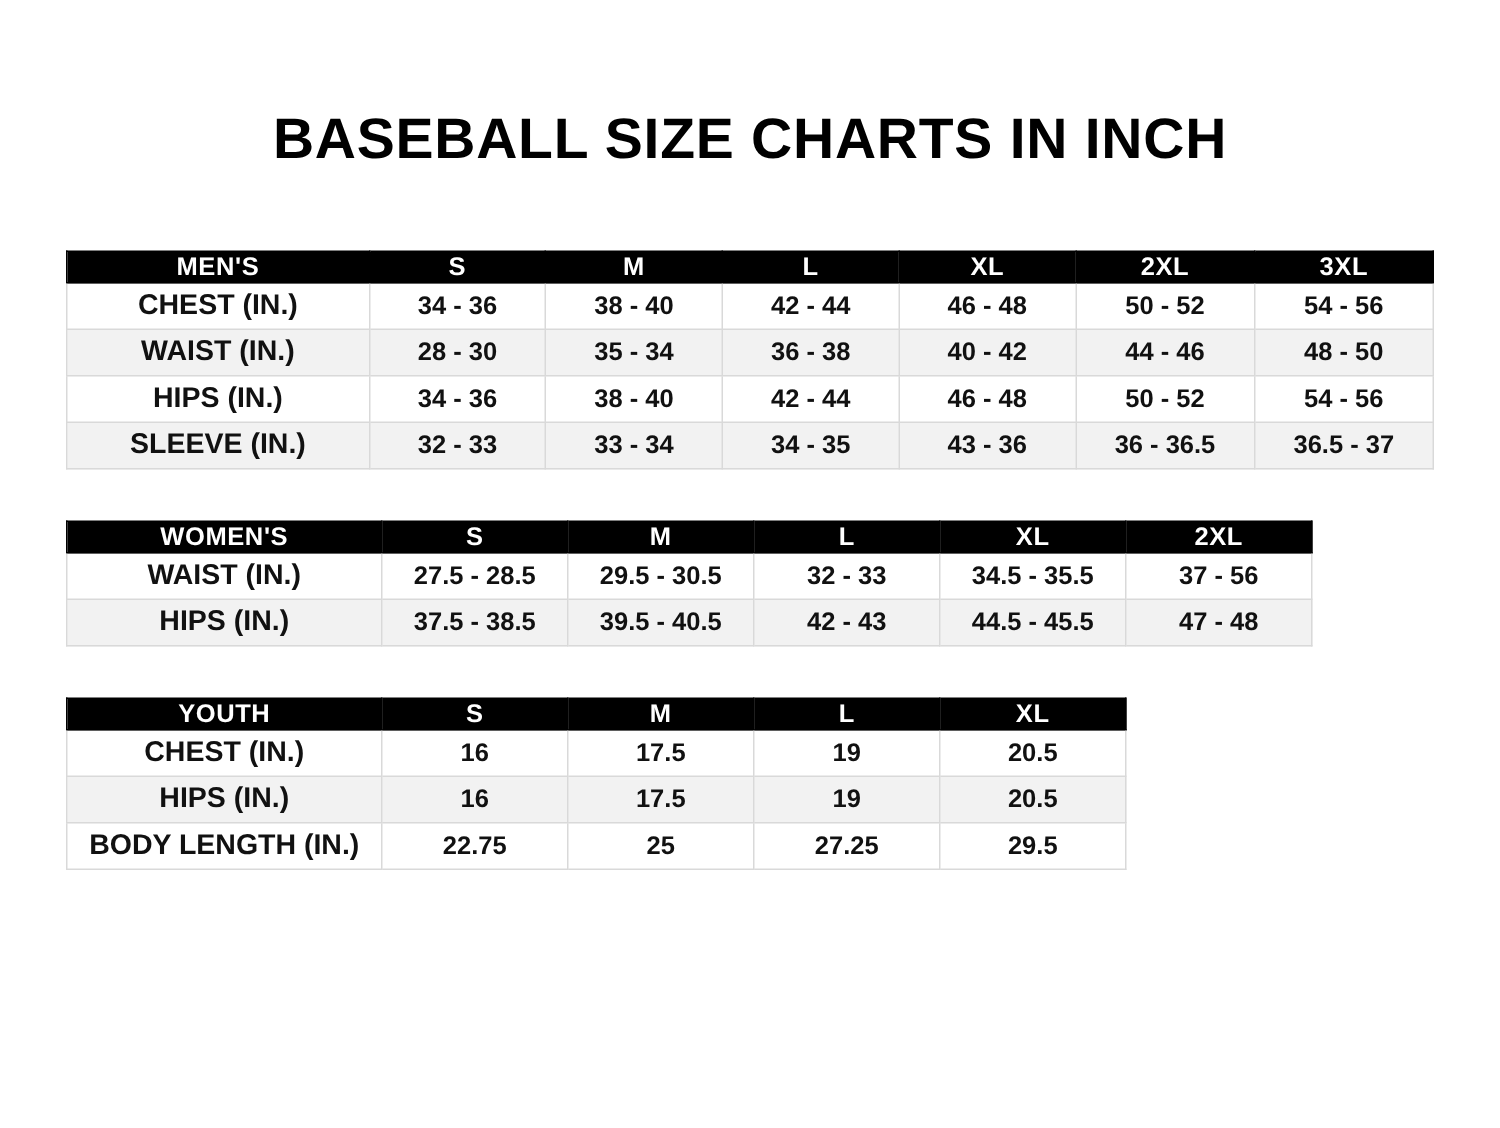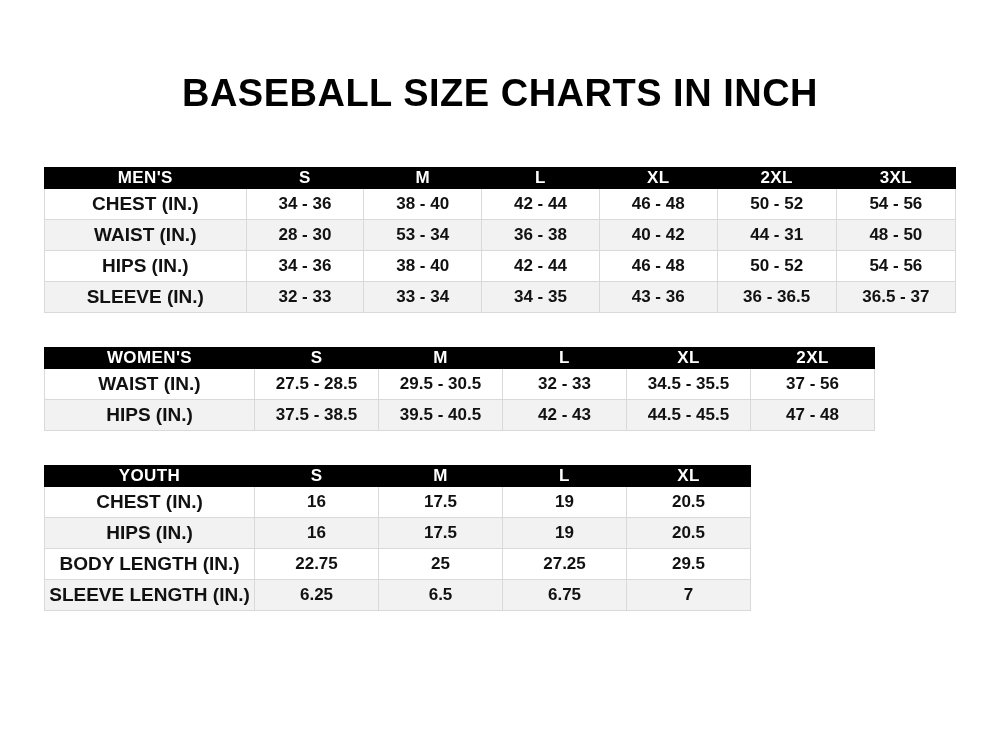--- a/index.html
+++ b/index.html
@@ -128,24 +128,24 @@
           <td>34 - 36</td>
           <td>38 - 40</td>
           <td>42 - 44</td>
           <td>46 - 48</td>
           <td>50 - 52</td>
           <td>54 - 56</td>
         </tr>
         <tr>
           <td class="rowlabel">WAIST (IN.)</td>
           <td>28 - 30</td>
-          <td>53 - 34</td>
+          <td>35 - 34</td>
           <td>36 - 38</td>
           <td>40 - 42</td>
-          <td>44 - 31</td>
+          <td>44 - 46</td>
           <td>48 - 50</td>
         </tr>
         <tr>
           <td class="rowlabel">HIPS (IN.)</td>
           <td>34 - 36</td>
           <td>38 - 40</td>
           <td>42 - 44</td>
           <td>46 - 48</td>
           <td>50 - 52</td>
           <td>54 - 56</td>
@@ -233,24 +233,17 @@
           <td>19</td>
           <td>20.5</td>
         </tr>
         <tr>
           <td class="rowlabel">BODY LENGTH (IN.)</td>
           <td>22.75</td>
           <td>25</td>
           <td>27.25</td>
           <td>29.5</td>
         </tr>
-        <tr>
-          <td class="rowlabel">SLEEVE LENGTH (IN.)</td>
-          <td>6.25</td>
-          <td>6.5</td>
-          <td>6.75</td>
-          <td>7</td>
-        </tr>
       </tbody>
     </table>
 
   </div>
 </div>
 
 </body></html>

